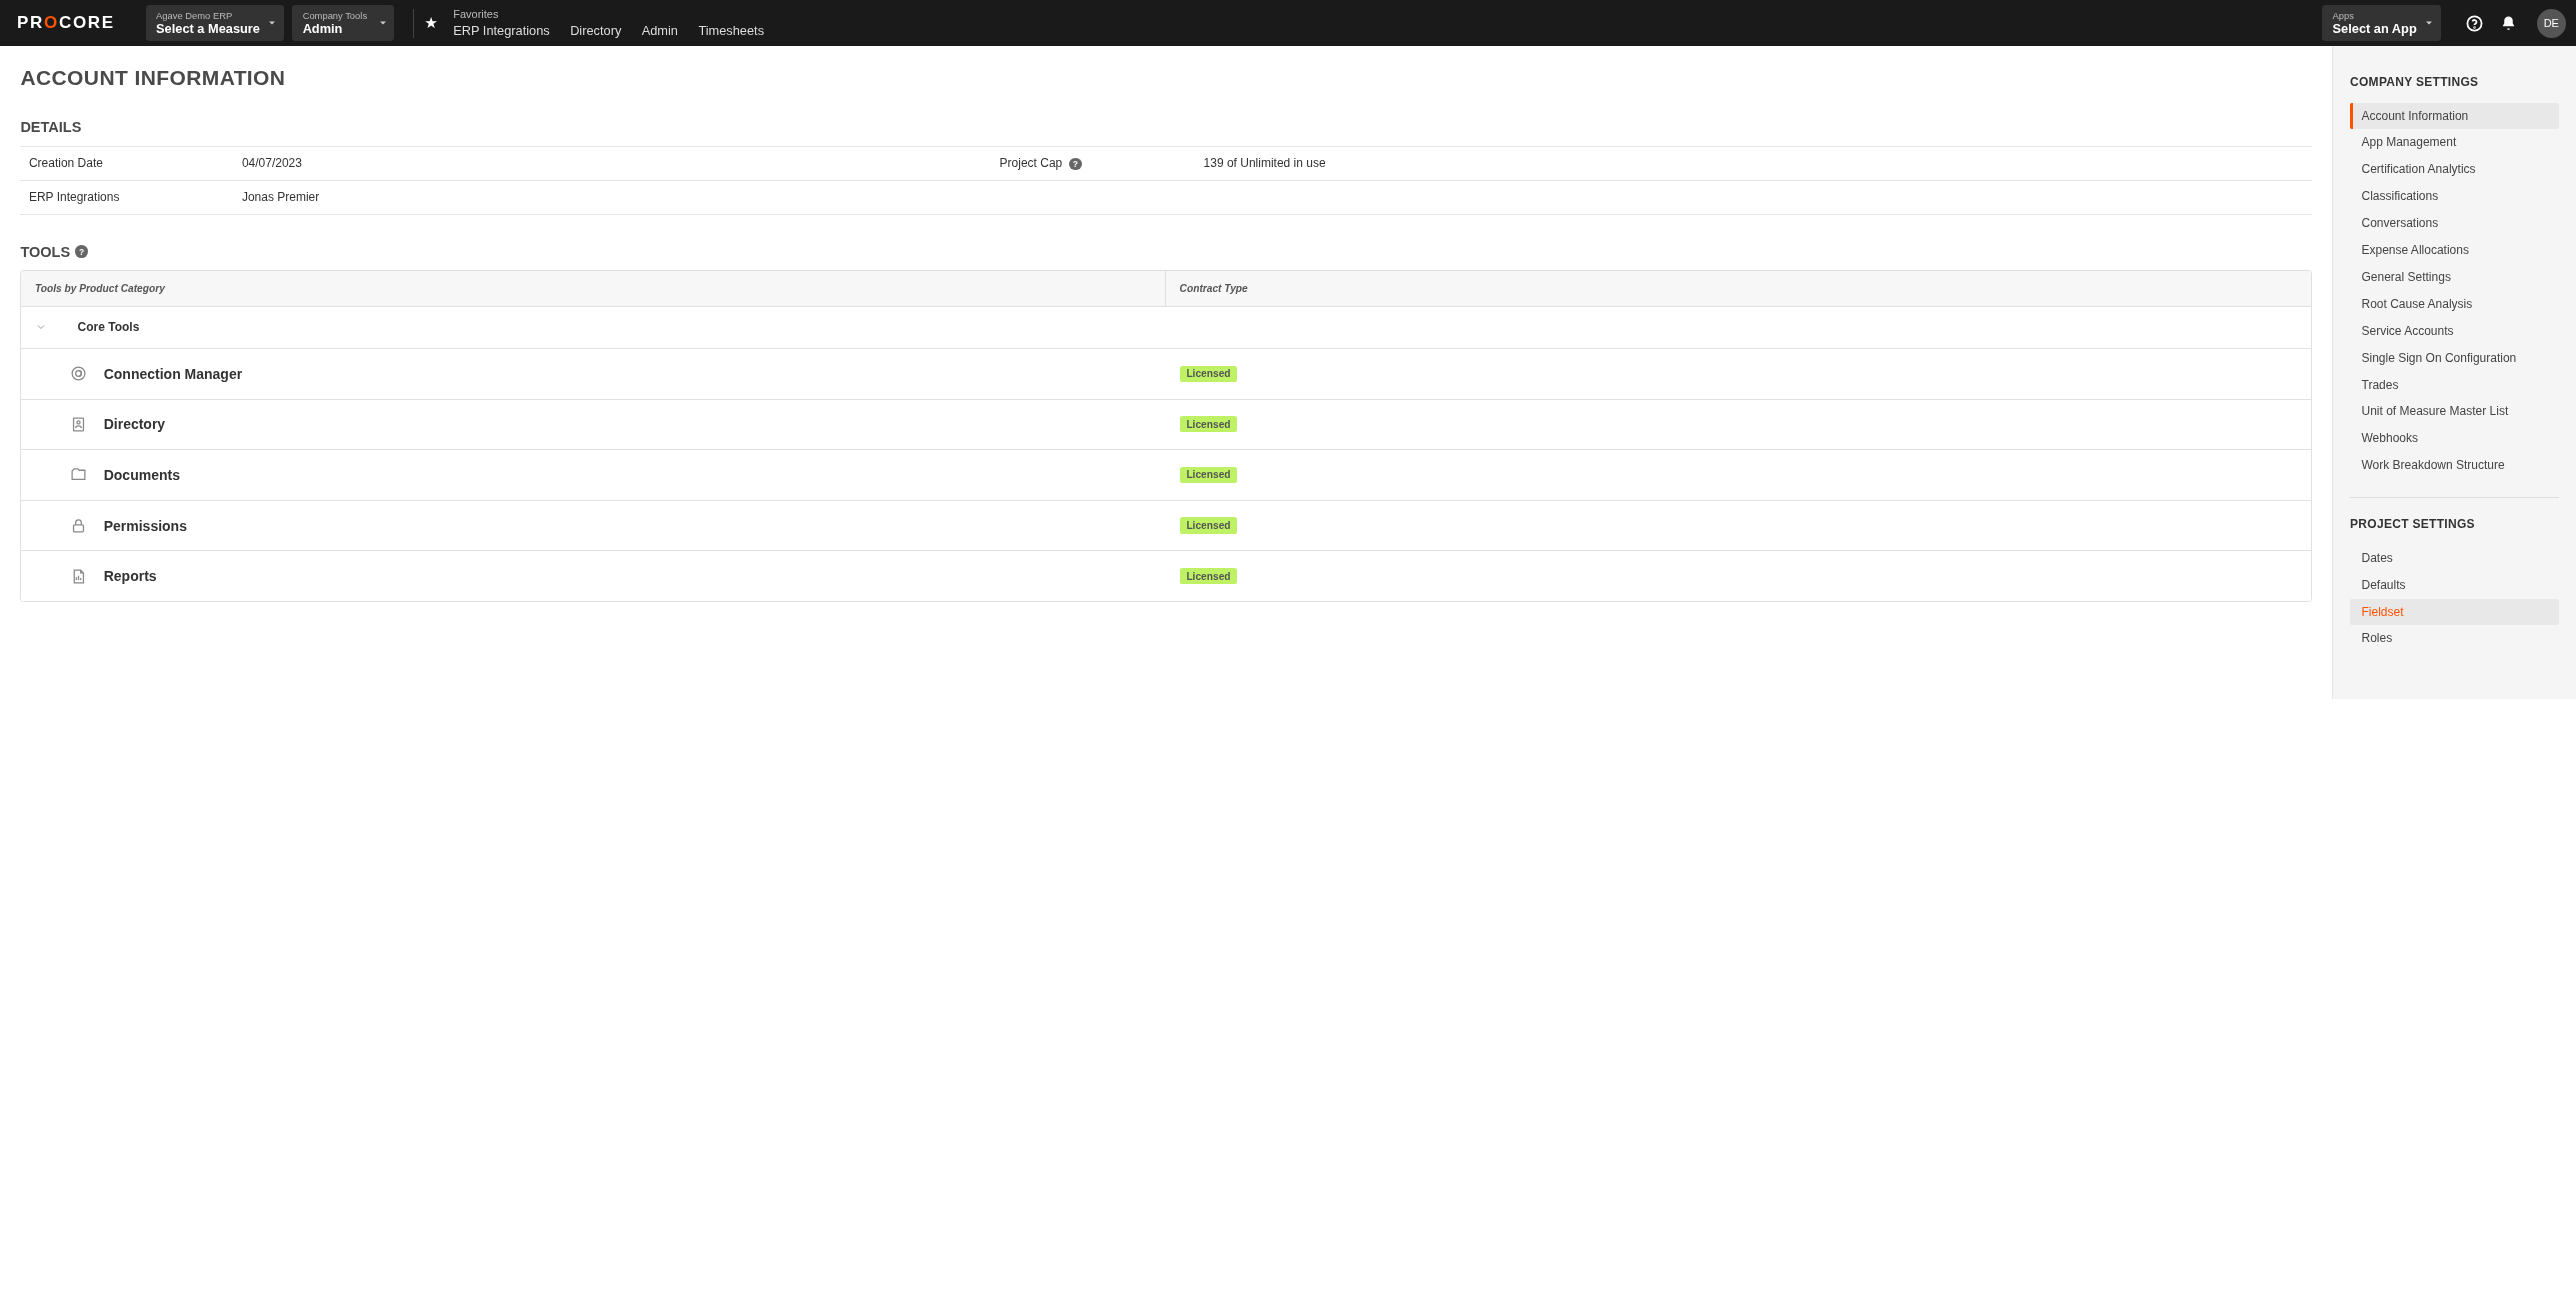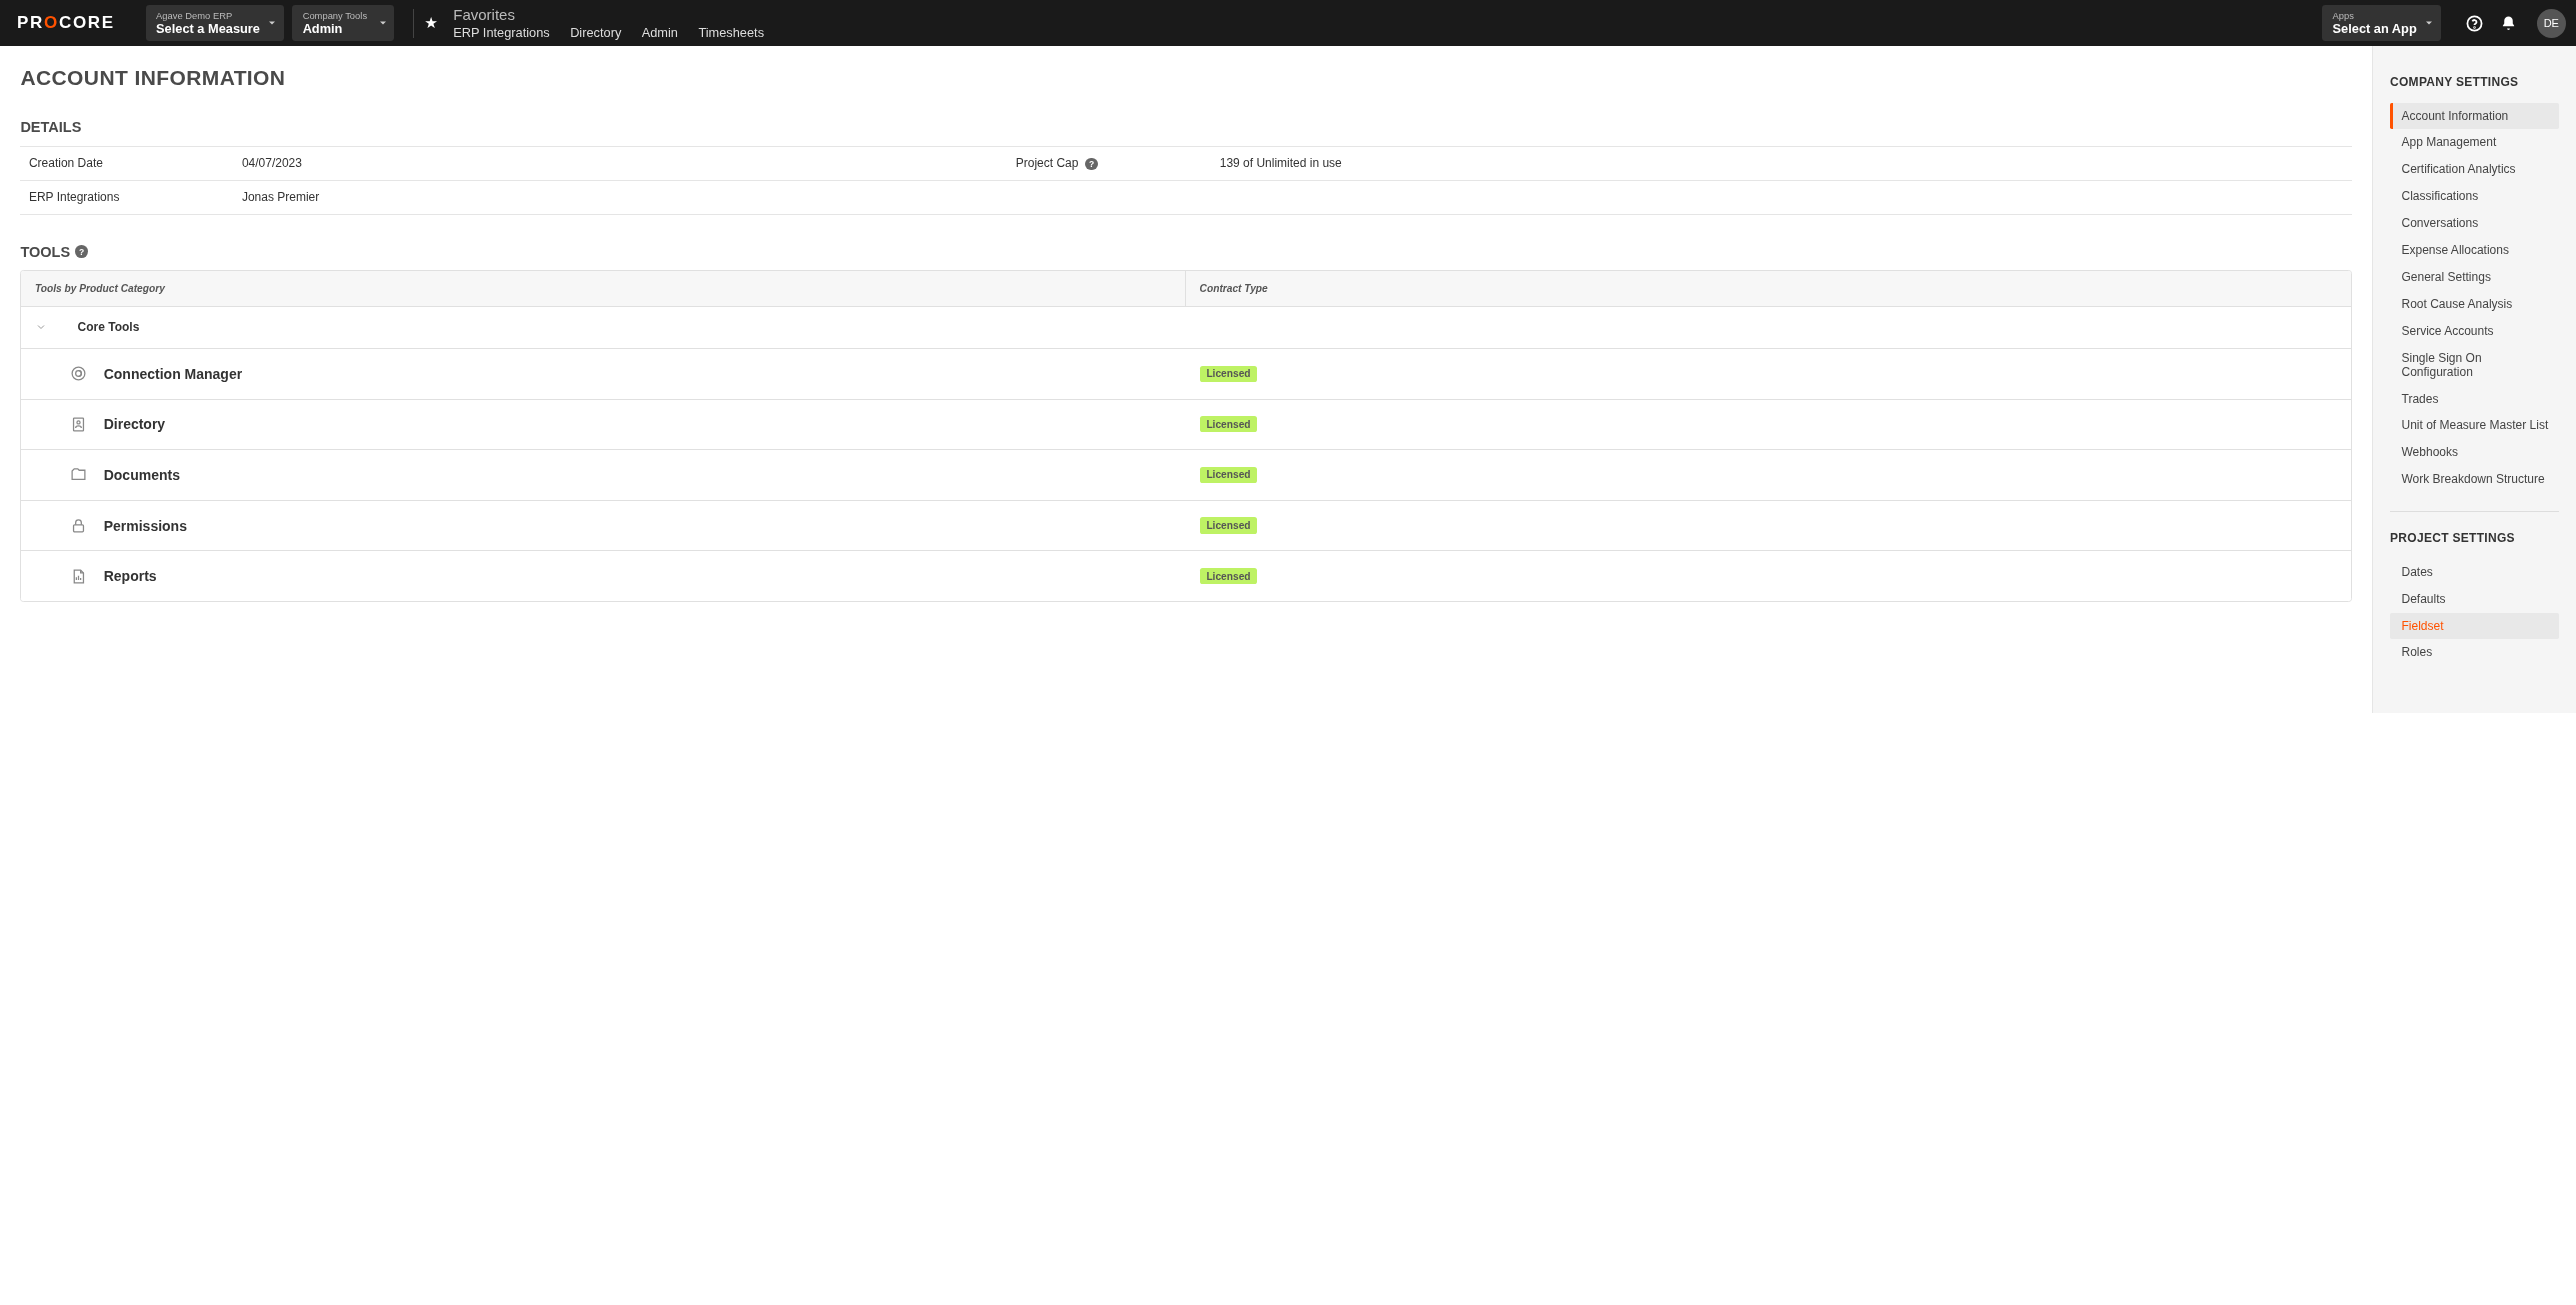--- a/index.html
+++ b/index.html
@@ -41,39 +41,39 @@
 .nav-dropdown .dd-label { font-size: 9.4px; color: #bbb; line-height: 1.2; }
 .nav-dropdown .dd-value { font-size: 12.8px; font-weight: 600; color: #fff; line-height: 1.2; }
 .nav-dropdown .caret {
   position: absolute; right: 8.5px; top: 50%; transform: translateY(-50%);
   width: 0; height: 0; border-left: 3.4px solid transparent; border-right: 3.4px solid transparent;
   border-top: 3.4px solid #ccc;
 }
 .nav-divider { width: 0.9px; height: 29px; background: #444; margin: 0 10.2px; }
 .star-icon { color: #fff; font-size: 15.3px; margin-right: 15.3px; cursor: pointer; }
 .fav-block { display: flex; flex-direction: column; }
-.fav-block .fav-label { font-size: 15px; color: #bbb; line-height: 1.2; margin-bottom: 1.7px; }
+.fav-block .fav-label { font-size: 11px; color: #bbb; line-height: 1.2; margin-bottom: 1.7px; }
 .fav-links { display: flex; gap: 20.4px; }
 .fav-links a { color: #ddd; text-decoration: none; font-size: 12.8px; cursor: pointer; }
 .topbar-spacer { flex: 1; }
 .icon-btn {
   width: 19px; height: 19px; margin-left: 15.3px; cursor: pointer;
   display: flex; align-items: center; justify-content: center; color: #fff;
 }
 .avatar {
   width: 29px; height: 29px; border-radius: 50%; background: #555;
   color: #fff; display: flex; align-items: center; justify-content: center;
   font-size: 11px; font-weight: 400; margin-left: 19px; cursor: pointer;
 }
 
 
 .page { display: flex; }
 .main { flex: 1; padding: 20.4px 20.4px 0 20.4px; min-width: 0; }
 .side {
-  width: 204px; flex-shrink: 0; background: #f5f5f5;
+  width: 244px; flex-shrink: 0; background: #f5f5f5;
   border-left: 0.9px solid #e5e5e5; padding: 29px 17px;
 }
 
 
 h1.page-title {
   font-size: 21px; font-weight: 700; letter-spacing: 0.4px;
   color: #4a4a4a; text-transform: uppercase; margin-bottom: 29px;
 }
 h2.section-title {
   font-size: 14.5px; font-weight: 700; color: #4a4a4a;

